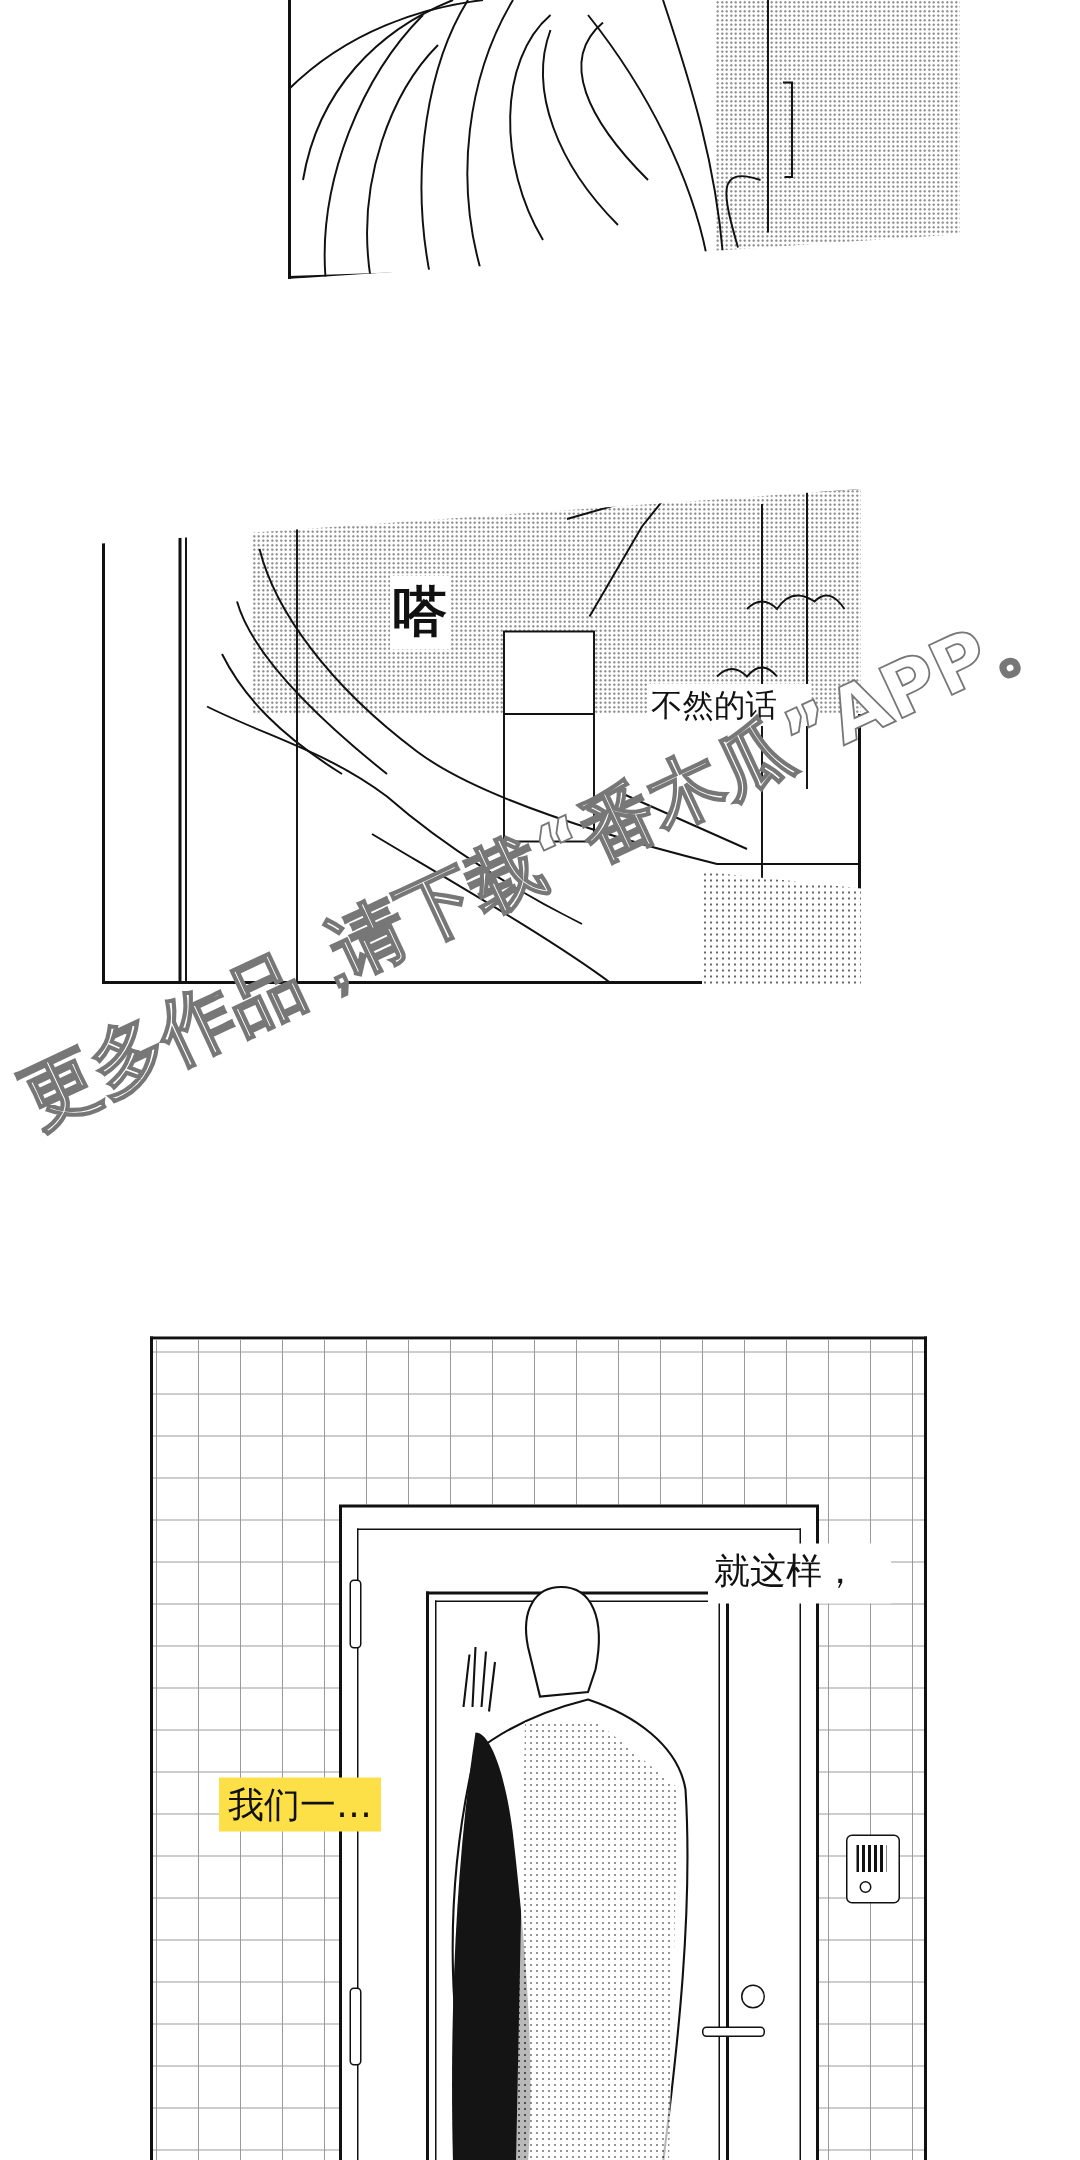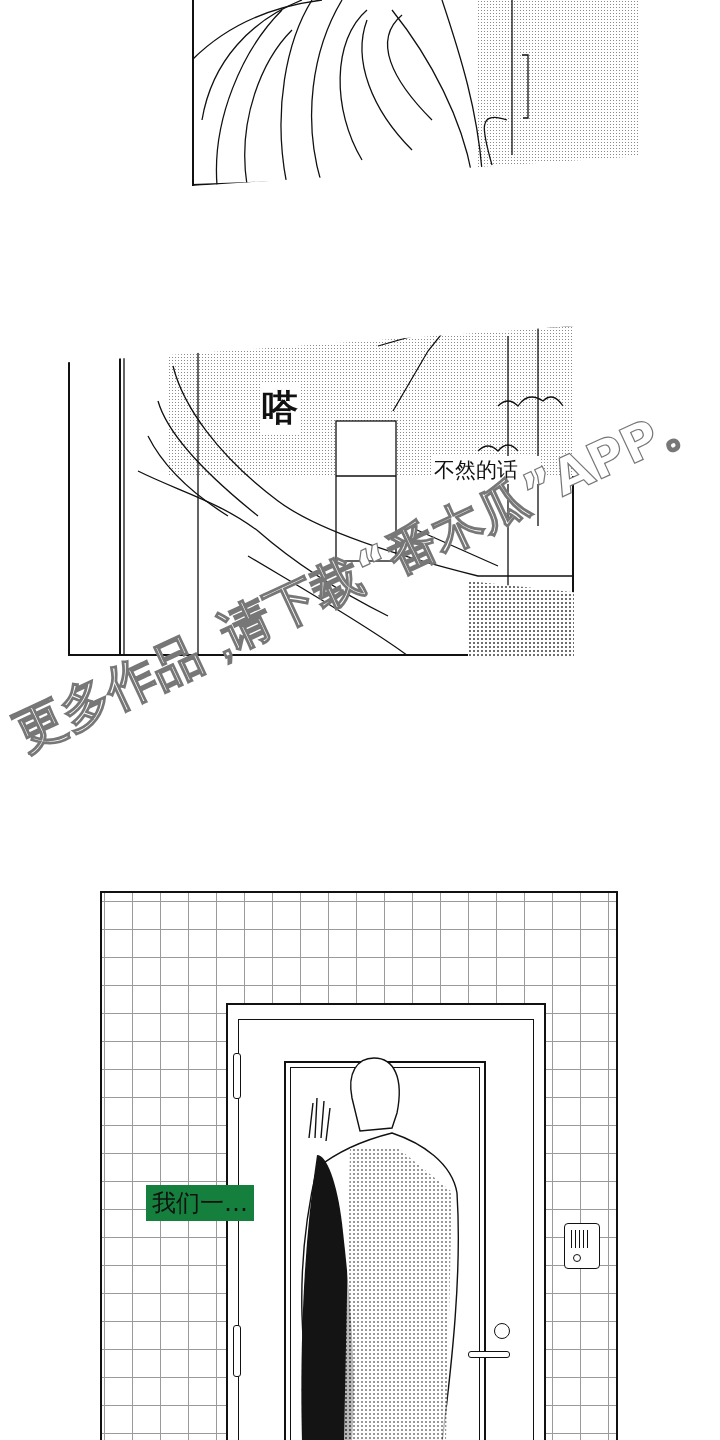--- a/index.html
+++ b/index.html
@@ -95,14 +95,15 @@
     </g>
     <path d="M215,262 C225,262 235,290 240,330 C248,400 255,480 250,549 L200,549 C198,470 200,360 215,262 Z" fill="#141414"></path>
   </svg>
   <div class="halftone-dense" style="position:absolute; left:230px; top:255px; width:120px; height:294px; opacity:0.7; clip-path:polygon(15% 0,55% 0,100% 15%,95% 100%,10% 100%);"></div>
 
   <div style="position:absolute; left:462px; top:330px; width:34px; height:44px; border:1.5px solid #111; border-radius:4px; background:#fff;">
     <div style="position:absolute; left:6px; top:6px; width:20px; height:18px; background:repeating-linear-gradient(90deg,#111 0 1.5px,transparent 1.5px 4px);"></div>
     <div style="position:absolute; left:8px; top:30px; width:6px; height:6px; border:1px solid #111; border-radius:50%;"></div>
   </div>
 
-  <div class="text" style="left:44px; top:292px; font-size:24px; background:#15803d; padding:2px 6px;">我们一…</div>
+  <div class="text" style="left:370px; top:136px; font-size:24px; background:#fff; padding:2px 22px 6px 4px;">就这样，</div>
+  <div class="text" style="left:44px; top:292px; font-size:24px; background:#fde047; padding:2px 6px;">我们一…</div>
 </div>
 
 </body></html>

